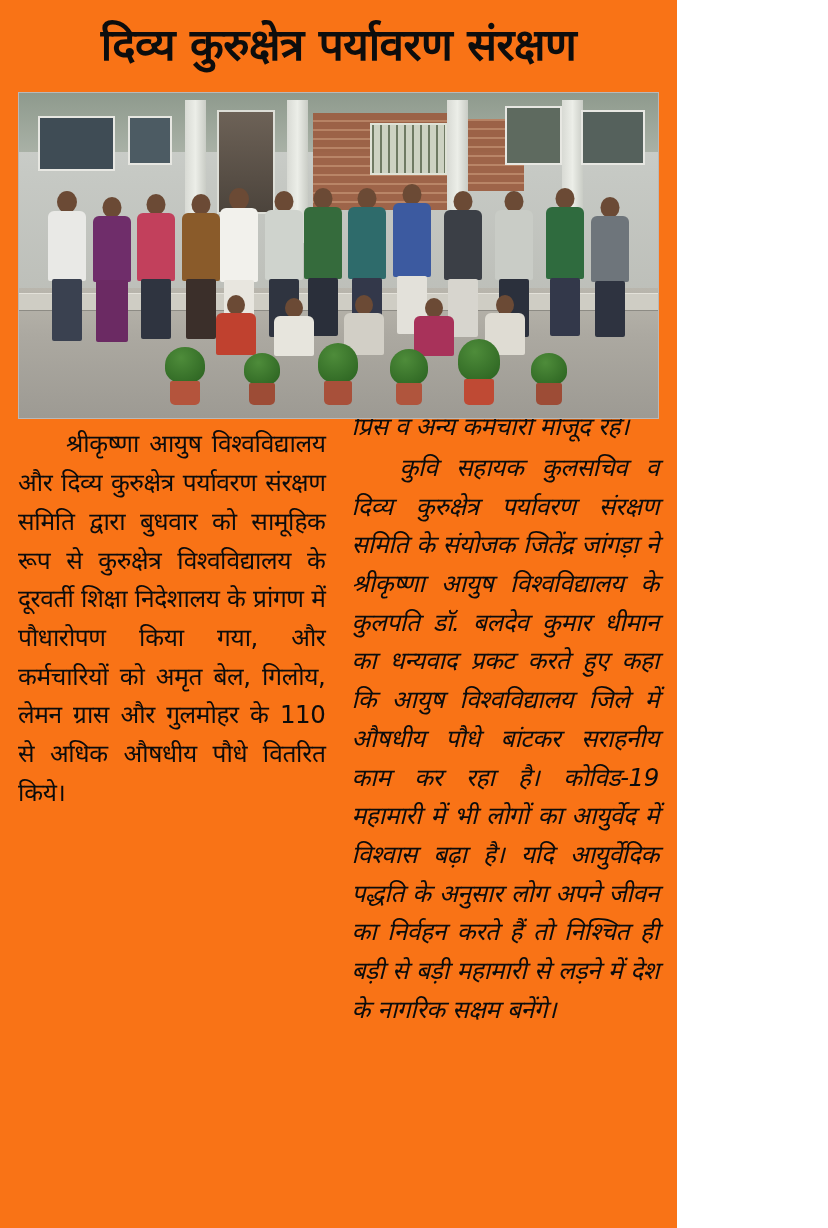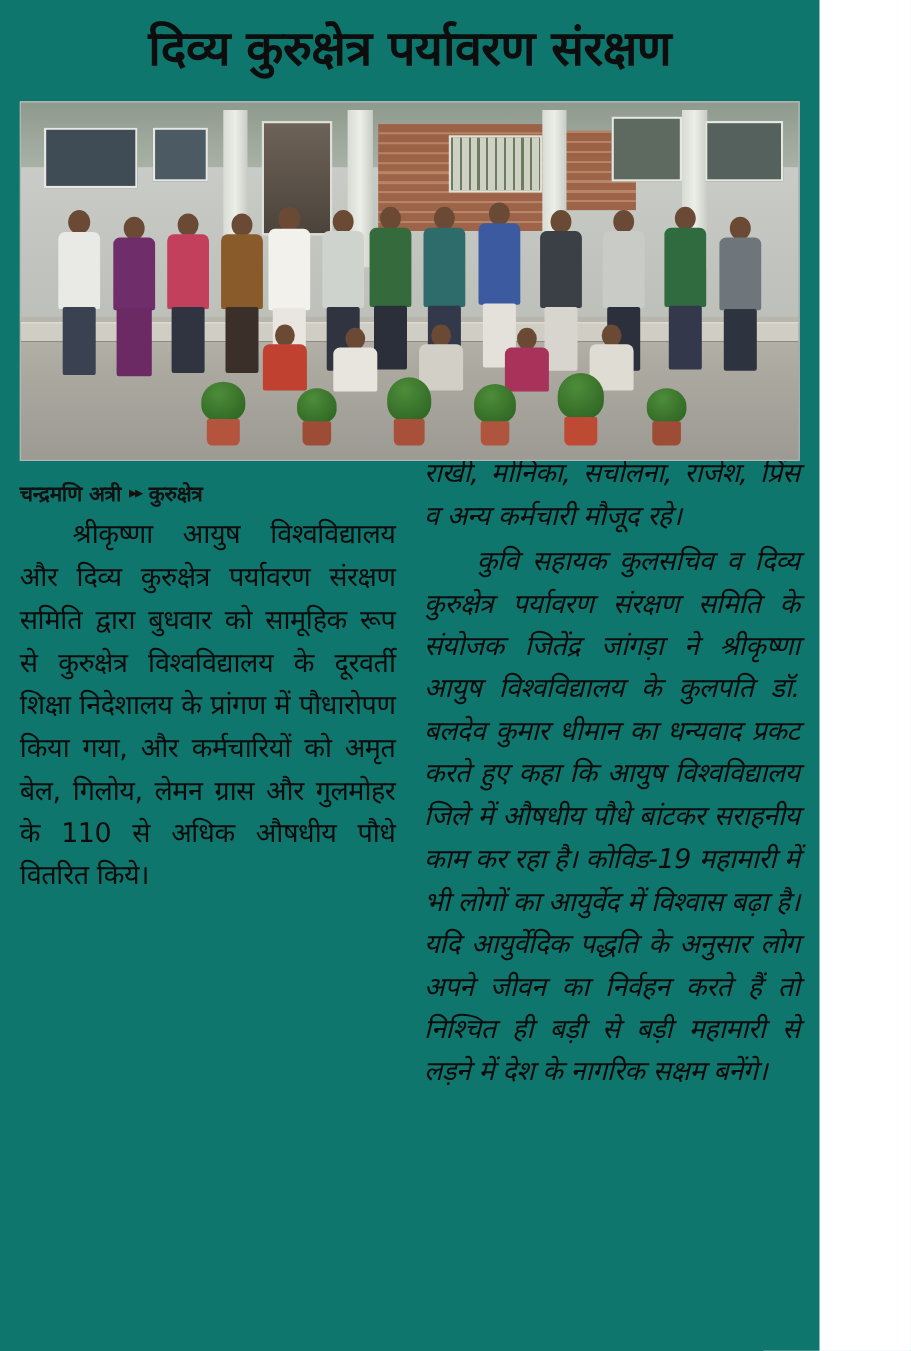--- a/index.html
+++ b/index.html
@@ -8,23 +8,23 @@
     background: #ffffff;
   }
   body {
     font-family: "Liberation Serif", serif;
     width: 828px;
     height: 1228px;
     overflow: hidden;
   }
   .page {
     position: relative;
-    width: 745px;
+    width: 677px;
     height: 1228px;
-    background: #0f766e;
+    background: #f97316;
     box-sizing: border-box;
     padding: 0 16px;
   }
   .headline {
     margin: 0;
     padding: 14px 2px 6px 2px;
     text-align: center;
     font-family: "DejaVu Sans", sans-serif;
     font-weight: bold;
     font-size: 44px;
@@ -350,25 +350,20 @@
         <div class="leaves" style="bottom:24px;width:42px;height:42px"></div>
         <div class="pot" style="width:30px;height:26px;background:#bf4a34"></div>
       </div>
       <div class="plant" style="left:79%;width:8%;height:19%">
         <div class="leaves" style="bottom:20px;width:36px;height:32px"></div>
         <div class="pot" style="width:26px;height:22px;background:#9d4c36"></div>
       </div>
     </div>
   </div>
 
-  <div class="byline">
-    <span>चन्द्रमणि अत्री</span>
-    <span class="arrows">▸▸</span>
-    <span>कुरुक्षेत्र</span>
-  </div>
 
   <div class="columns">
     <div class="col left">
       <p class="indent">श्रीकृष्णा आयुष विश्वविद्यालय और दिव्य कुरुक्षेत्र पर्यावरण संरक्षण समिति द्वारा बुधवार को सामूहिक रूप से कुरुक्षेत्र विश्वविद्यालय के दूरवर्ती शिक्षा निदेशालय के प्रांगण में पौधारोपण किया गया, और कर्मचारियों को अमृत बेल, गिलोय, लेमन ग्रास और गुलमोहर के 110 से अधिक औषधीय पौधे वितरित किये।</p>
     </div>
     <div class="col right">
       <p>राखी, मोनिका, सचोलना, राजेश, प्रिंस व अन्य कर्मचारी मौजूद रहे।</p>
       <p class="indent">कुवि सहायक कुलसचिव व दिव्य कुरुक्षेत्र पर्यावरण संरक्षण समिति के संयोजक जितेंद्र जांगड़ा ने श्रीकृष्णा आयुष विश्वविद्यालय के कुलपति डॉ. बलदेव कुमार धीमान का धन्यवाद प्रकट करते हुए कहा कि आयुष विश्वविद्यालय जिले में औषधीय पौधे बांटकर सराहनीय काम कर रहा है। कोविड-19 महामारी में भी लोगों का आयुर्वेद में विश्वास बढ़ा है। यदि आयुर्वेदिक पद्धति के अनुसार लोग अपने जीवन का निर्वहन करते हैं तो निश्चित ही बड़ी से बड़ी महामारी से लड़ने में देश के नागरिक सक्षम बनेंगे।</p>
     </div>
   </div>

